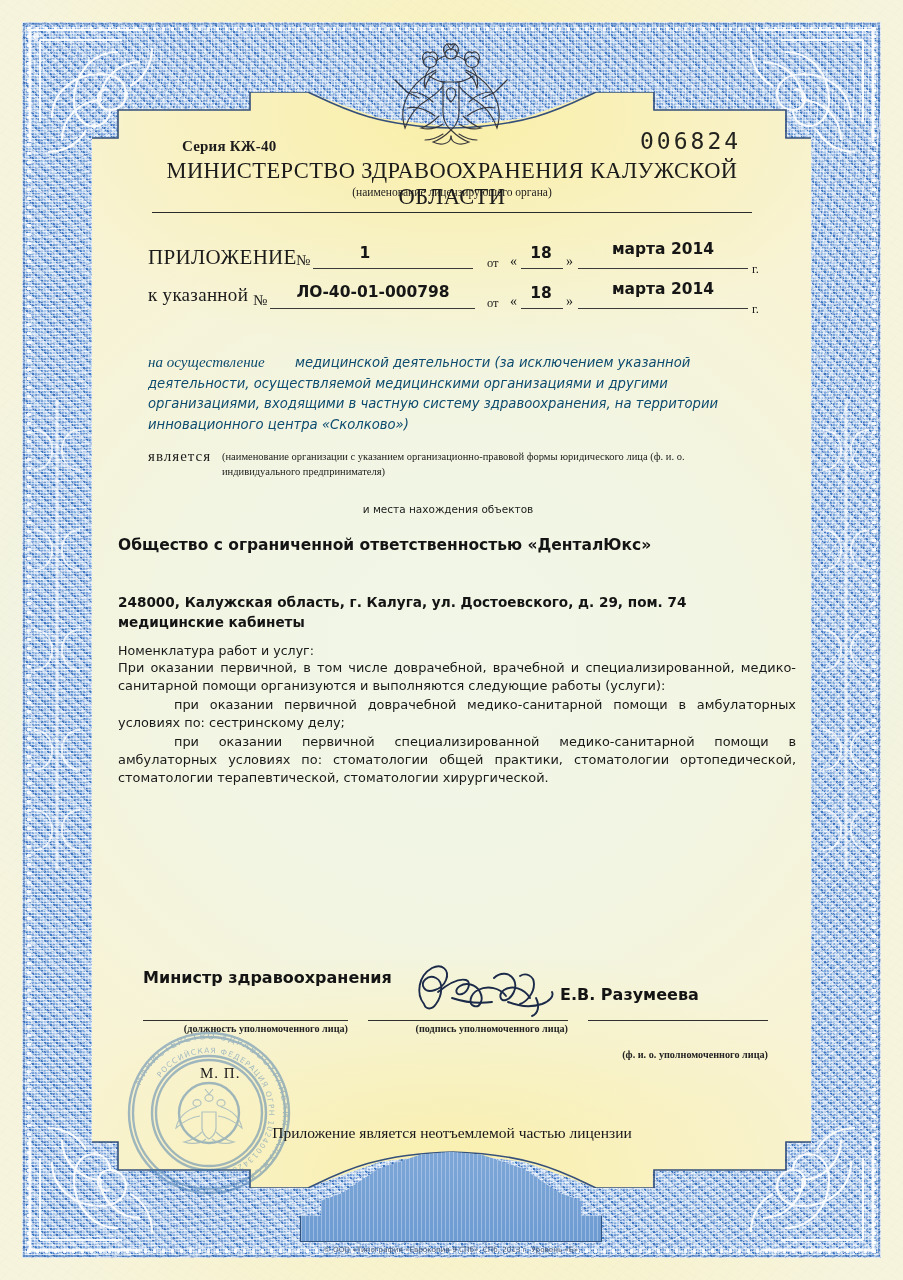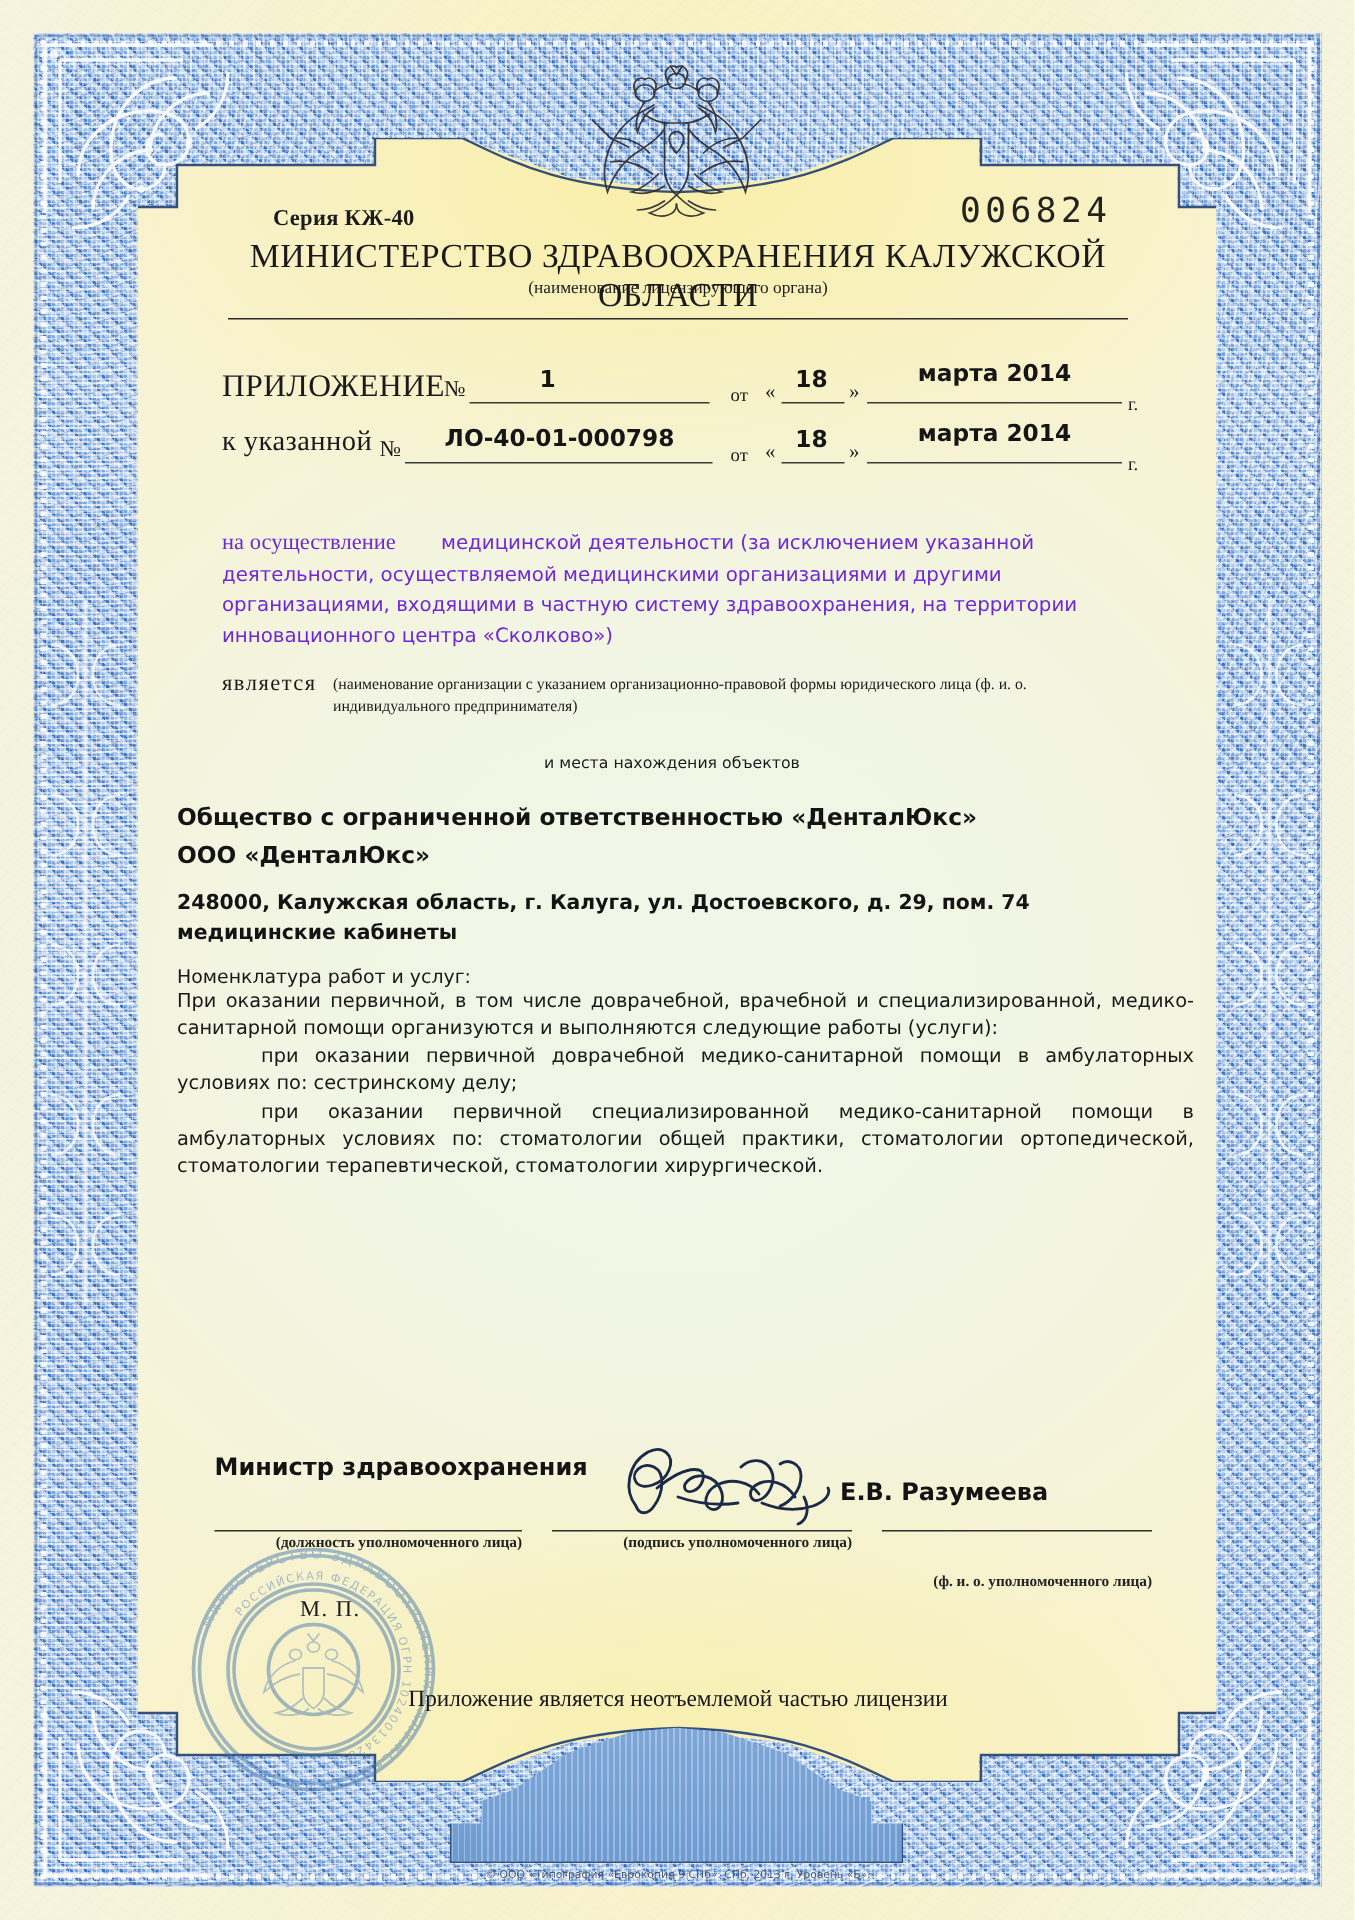--- a/index.html
+++ b/index.html
@@ -125,21 +125,21 @@
     font-weight:bold;font-size:15.5px;color:#161616;
   }
 
   .otA{left:487px;top:256px;font-size:12.5px;}
   .otB{left:487px;top:296px;font-size:12.5px;}
   .gA{left:752px;top:262px;font-size:12.5px;}
   .gB{left:752px;top:302px;font-size:12.5px;}
 
   .body1{
     left:148px;top:352px;width:600px;font-family:"DejaVu Sans", sans-serif;
-    font-size:13.2px;line-height:20.5px;color:#6d28d9;
+    font-size:13.2px;line-height:20.5px;color:#0c4a6e;font-style:italic;
   }
   .body1 .lead{font-family:"Liberation Serif", serif;font-size:15px;}
 
   .vydan{left:148px;top:448px;font-size:15px;letter-spacing:1px;}
   .vydanNote{left:222px;top:449px;width:530px;font-size:10.5px;line-height:15px;}
 
   .mesta{left:148px;top:503px;width:600px;text-align:center;font-family:"DejaVu Sans", sans-serif;font-size:10.5px;}
 
   .orgName{
     left:118px;top:533px;width:680px;
@@ -345,21 +345,20 @@
     <span class="lead">на осуществление</span>
     <span style="display:inline-block;width:26px;"></span><span>медицинской деятельности (за исключением указанной деятельности, осуществляемой медицинскими организациями и другими организациями, входящими в частную систему здравоохранения, на территории инновационного центра «Сколково»)</span>
   </div>
 
   <div class="c serif vydan">является</div>
   <div class="c mesta">и  места нахождения объектов</div>
   <div class="c serif vydanNote">(наименование организации с указанием организационно-правовой формы юридического лица (ф. и. о. индивидуального предпринимателя)</div>
 
   <div class="c orgName">
     <div>Общество с ограниченной ответственностью  «ДенталЮкс»</div>
-    <div>ООО «ДенталЮкс»</div>
   </div>
   <div class="c addr">
     <div>248000, Калужская область, г. Калуга, ул. Достоевского, д. 29, пом. 74</div>
     <div>медицинские кабинеты</div>
   </div>
 
   <div class="c nomTitle">Номенклатура работ и услуг:</div>
   <div class="c nomBody">
     <p>При оказании первичной, в том числе доврачебной, врачебной и специализированной, медико-санитарной помощи организуются и выполняются следующие работы (услуги):</p>
     <p class="ind">при оказании первичной доврачебной медико-санитарной помощи в амбулаторных условиях по: сестринскому делу;</p>

